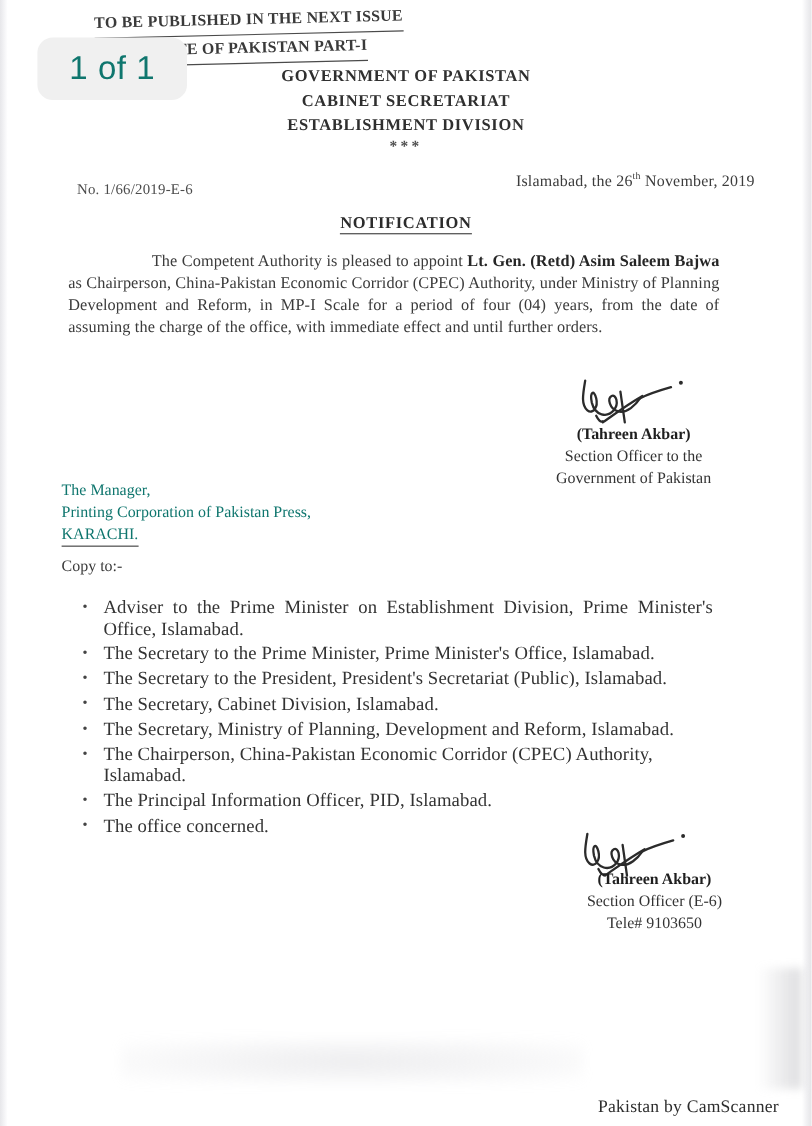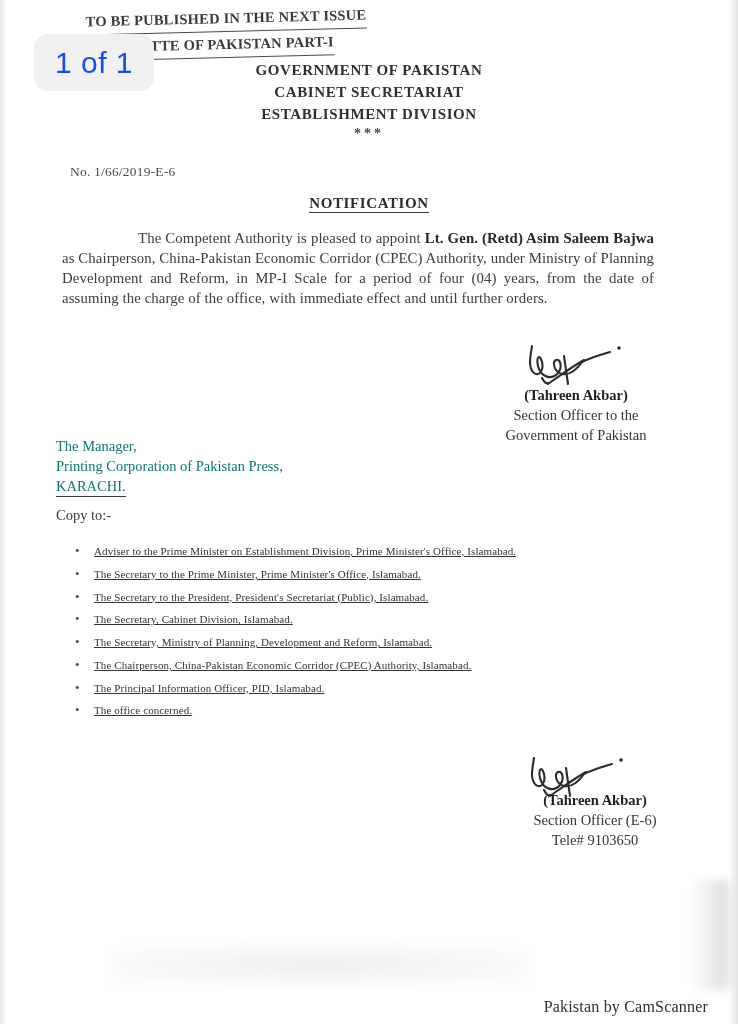--- a/index.html
+++ b/index.html
@@ -34,27 +34,27 @@
   .scan-smudge2 {
     position: absolute; left: 110px; top: 945px; width: 420px; height: 40px;
     background: radial-gradient(ellipse at center, rgba(205,205,210,0.35), rgba(255,255,255,0));
     filter: blur(5px);
   }
 
   
   .page-badge {
     position: absolute;
     left: 34px; top: 34px;
-    width: 120px; height: 57px;
+    width: 136px; height: 57px;
     background: #f0f0f0;
     border-radius: 14px;
     display: flex; align-items: center; justify-content: center;
     font-family: "Liberation Sans", sans-serif;
     font-size: 30px;
-    color: #1d4ed8;
+    color: #0f766e;
     letter-spacing: 0.5px;
     z-index: 40;
   }
 
   
   .stamp {
     position: absolute;
     left: 86px; top: 8px;
     transform: rotate(-1.4deg);
     font-family: "Liberation Serif", serif;
@@ -151,25 +151,24 @@
   .bullets {
     position: absolute; left: 70px; top: 542px;
     width: 590px;
     margin: 0; padding: 0;
     list-style: none;
     color: #333333;
   }
   .bullets li {
     position: relative;
     padding-left: 24px;
-    font-size: 11px;
+    font-size: 17px;
     line-height: 19.6px;
     margin-bottom: 3.2px;
     letter-spacing: 0.1px;
-    text-decoration: underline;
   }
   .bullets li::before {
     content: "\2022";
     position: absolute;
     left: 5px; top: -1px;
     font-size: 13px;
     color: #444;
   }
   .bullets li.justified {
     text-align: justify;
@@ -203,20 +202,21 @@
 
   <div class="head">
     <div>GOVERNMENT OF PAKISTAN</div>
     <div>CABINET SECRETARIAT</div>
     <div>ESTABLISHMENT DIVISION</div>
   </div>
   <div class="stars">***</div>
 
   <div class="refno">No. 1/66/2019-E-6</div>
 
+  <div class="dateline"><span>Islamabad, the </span><span>26</span><sup>th</sup><span> November, 2019</span></div>
 
   <div class="notif"><span>NOTIFICATION</span></div>
 
   <div class="body-para"><span>The Competent Authority is pleased to appoint </span><b>Lt. Gen. (Retd) Asim Saleem Bajwa</b><span> as Chairperson, China-Pakistan Economic Corridor (CPEC) Authority, under Ministry of Planning Development and Reform, in MP-I Scale for a period of four (04) years, from the date of assuming the charge of the office, with immediate effect and until further orders.</span></div>
 
   <svg class="scribble1" width="120" height="50" viewBox="0 0 120 50">
     <g fill="none" stroke="#2b2b2b" stroke-width="2.1" stroke-linecap="round">
       <path d="M14 6 C12 18, 10 28, 16 33 C21 37, 26 30, 24 22 C22 14, 18 16, 20 26 C23 38, 34 40, 40 33 C45 27, 42 18, 38 20 C34 22, 36 32, 44 34 C52 36, 60 28, 64 22"></path>
       <path d="M64 22 C70 19, 78 16, 92 12"></path>
       <path d="M30 44 C40 37, 52 28, 66 20"></path>

